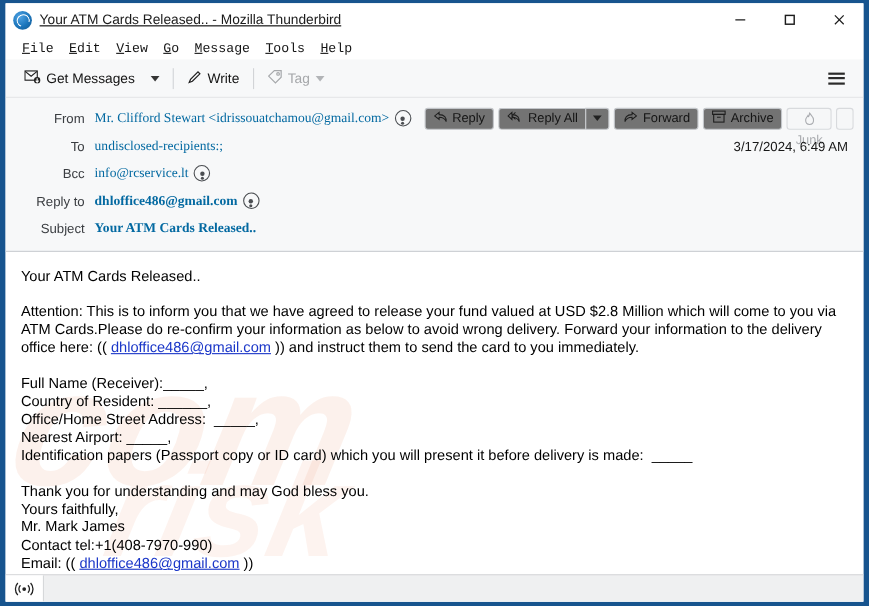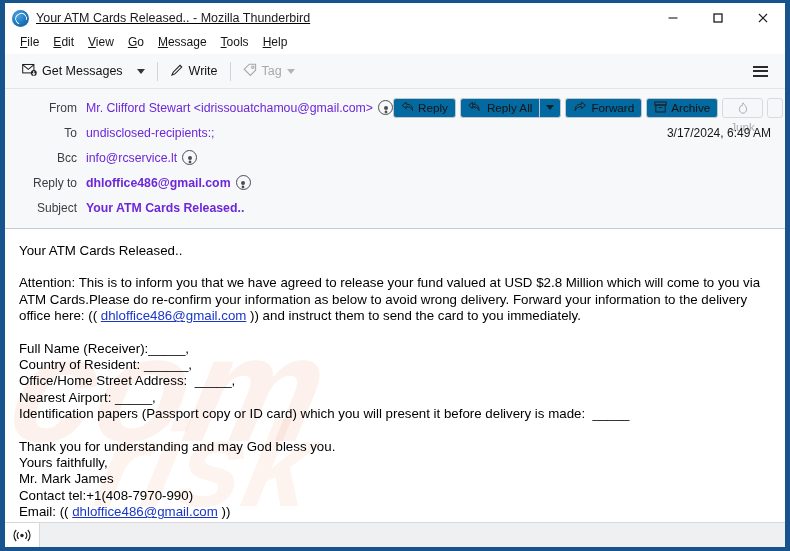--- a/index.html
+++ b/index.html
@@ -112,26 +112,27 @@
     justify-content: center;
     background: transparent;
   }
   .winbtn svg { display: block; }
 
   
   #menubar {
     height: 21px;
     background: #ffffff;
     display: flex;
-    align-items: flex-start;
+    align-items: center;
     padding-left: 8px;
     font-size: 12px;
     color: #141414;
     z-index: 2;
     position: relative;
+    font-family: Liberation Mono, monospace;
   }
   .menu-item {
     padding: 2px 7px;
     white-space: nowrap;
   }
   .menu-item u { text-decoration: underline; }
 
   
   #toolbar {
     height: 34px;
@@ -199,25 +200,26 @@
     width: 72px;
     text-align: right;
     font-size: 12px;
     color: #3a3d41;
     padding-right: 9px;
     flex: 0 0 auto;
     white-space: nowrap;
   }
   .hdr-value {
     font-size: 12.3px;
-    color: #6d28d9;
-    white-space: nowrap;
-    display: flex;
-    align-items: flex-end;
+    color: #0369a1;
+    white-space: nowrap;
+    display: flex;
+    align-items: flex-start;
     gap: 5px;
+    font-family: Liberation Serif, serif;
   }
   .hdr-value.bold { font-weight: bold; }
   .contact-badge {
     display: inline-flex;
     align-items: center;
     justify-content: center;
     width: 13px; height: 13px;
     border: 1.2px solid #4b4e52;
     border-radius: 50%;
     flex: 0 0 auto;
@@ -242,21 +244,21 @@
     display: flex;
     align-items: center;
     gap: 4px;
   }
   .act-btn {
     display: flex;
     align-items: center;
     gap: 4px;
     font-size: 11.7px;
     color: #141414;
-    background: #0369a1;
+    background: #737373;
     border: 1px solid #c3c6ca;
     border-radius: 3px;
     padding: 3px 7px;
     white-space: nowrap;
     height: 20px;
     box-sizing: border-box;
   }
   .act-btn.disabled {
     color: #abadb1;
     background: #f6f7f8;

